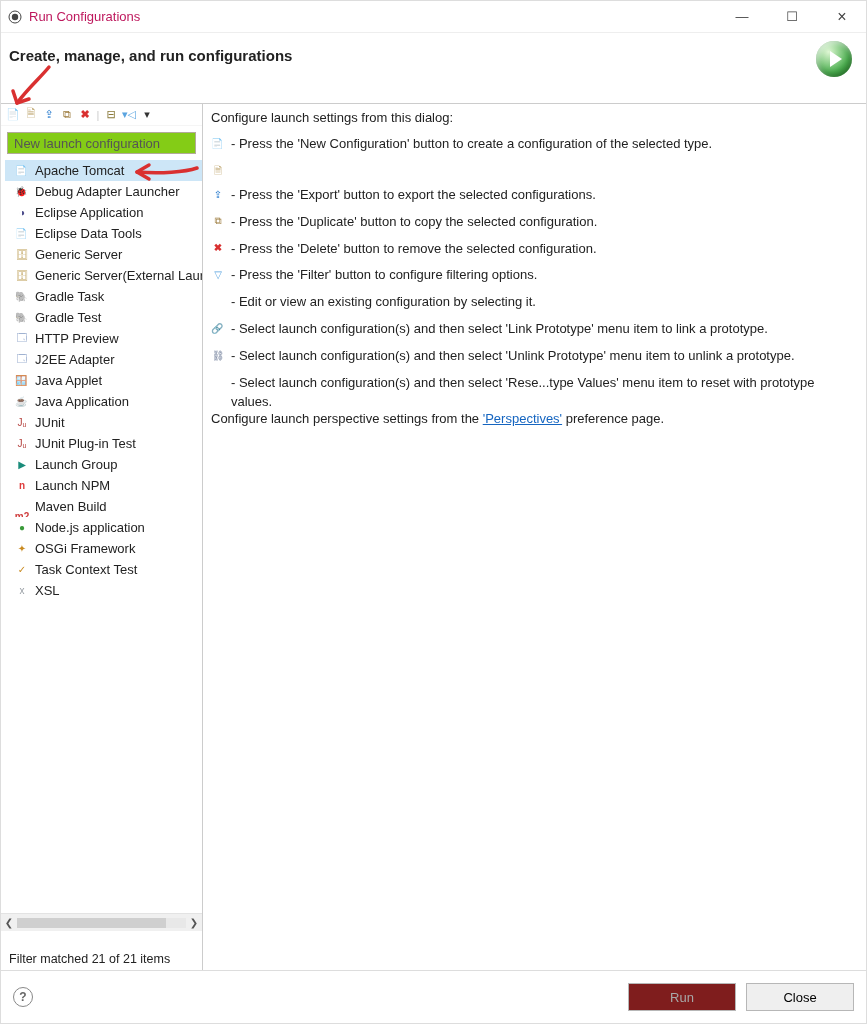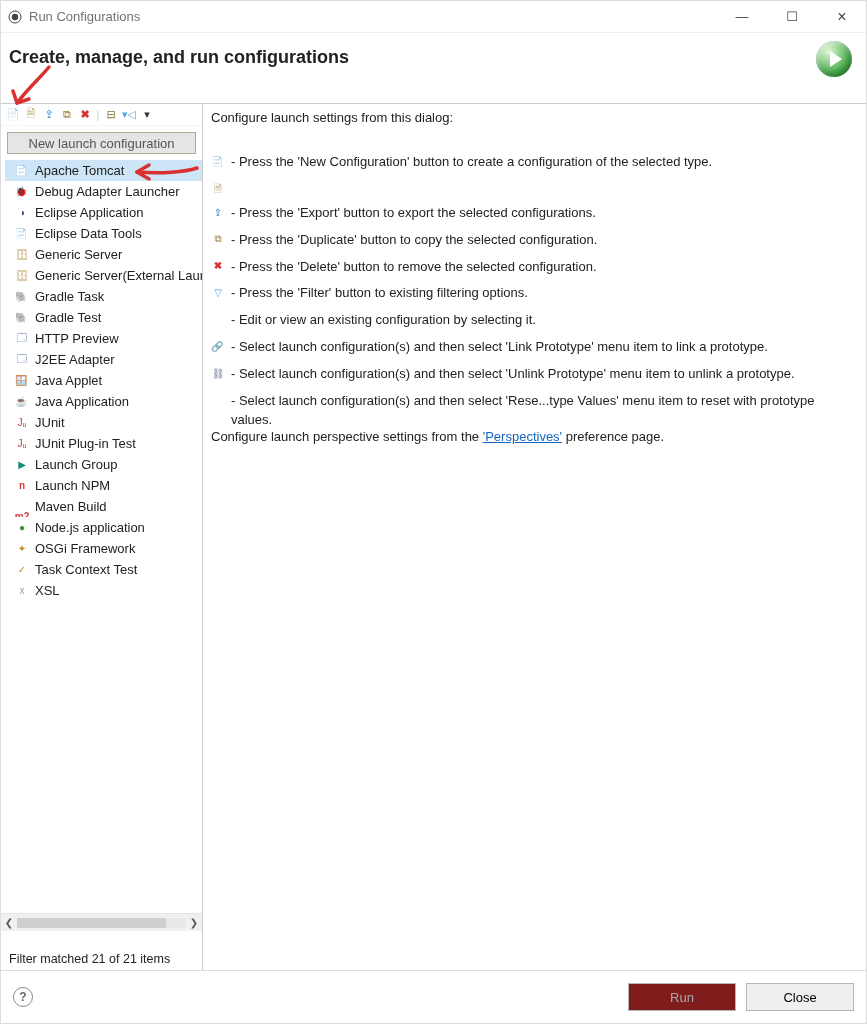--- a/index.html
+++ b/index.html
@@ -9,28 +9,28 @@
     font-family: "Segoe UI", Tahoma, sans-serif;
     font-size: 13px; color: #222; background: #fff;
     display: flex; flex-direction: column;
     border: 1px solid #ddd;
   }
   .titlebar {
     display: flex; align-items: center; height: 32px;
     padding: 0 8px 0 6px; border-bottom: 1px solid #eee;
   }
   .titlebar .app-icon { width: 16px; height: 16px; margin-right: 6px; }
-  .titlebar .title { flex: 1; color: #737373; }
+  .titlebar .title { flex: 1; color: #be185d; }
   .winbtns { display: flex; gap: 18px; align-items: center; color: #444; }
   .winbtn { width: 32px; text-align: center; cursor: default; }
   .header {
     display: flex; align-items: flex-start; padding: 8px 14px 26px 8px;
     position: relative;
   }
-  .header h1 { font-size: 18px; font-weight: 700; margin: 6px 0 0 0; flex: 1; }
+  .header h1 { font-size: 15px; font-weight: 700; margin: 6px 0 0 0; flex: 1; }
   .run-ball {
     width: 36px; height: 36px; border-radius: 50%;
     background: radial-gradient(circle at 35% 30%, #dff7d4, #4caf50 60%, #1b7a1d 100%);
     display: flex; align-items: center; justify-content: center;
     box-shadow: inset -2px -3px 6px rgba(0,0,0,.25), inset 2px 3px 5px rgba(255,255,255,.6);
   }
   .run-ball::after {
     content: ""; width: 0; height: 0;
     border-left: 12px solid #fff; border-top: 8px solid transparent; border-bottom: 8px solid transparent;
     margin-left: 3px;
@@ -51,21 +51,21 @@
     width: 16px; height: 16px; display: flex; align-items: center; justify-content: center;
     font-size: 11px; cursor: default;
   }
   .tb.sep { width: 6px; color: #ccc; }
   .filterbox {
     margin: 6px; height: 22px;
     border: 1px solid #b2aa99;
   }
   .filterbox input {
     width: 100%; height: 100%; border: none; padding: 0 6px;
-    font: inherit; color: #555; outline: none; background: #e5e5e5; text-align: center;
+    font: inherit; color: #555; outline: none; background: #84cc16;
   }
   .tree {
     flex: 1; overflow: hidden; padding: 0 0 0 4px; position: relative;
   }
   .tree-item {
     display: flex; align-items: center; gap: 6px;
     height: 21px; padding: 0 4px 0 10px; cursor: default;
     white-space: nowrap; overflow: hidden;
   }
   .tree-item.selected { background: #cde6f7; }
@@ -76,21 +76,21 @@
   }
   .hscroll .arrow { width: 16px; text-align: center; color: #555; font-size: 10px; }
   .hscroll .track { flex: 1; height: 10px; background: #e8e8e8; position: relative; }
   .hscroll .thumb { position: absolute; left: 0; width: 88%; height: 100%; background: #cfcfcf; }
   .statusbar { padding: 4px 8px; border-top: 0; font-size: 12.5px; color: #222; margin-top: 17px; }
   .right {
     flex: 1; padding: 6px 12px 8px 8px; overflow: hidden;
     background: #fff; color: #222;
     display: flex; flex-direction: column;
   }
-  .right .heading { margin-bottom: 28px; }
+  .right .heading { margin-bottom: 10px; }
   .help-lines { display: flex; flex-direction: column; gap: 8px; }
   .help-line { display: flex; align-items: flex-start; gap: 6px; line-height: 1.45; }
   .help-line .hi { width: 14px; height: 14px; flex: 0 0 14px; display:flex; align-items:center; justify-content:center; font-size: 10px; margin-top: 2px; }
   .help-line .txt { }
   .persp { }
   .persp a { color: #1565c0; text-decoration: underline; cursor: pointer; }
   .footer {
     border-top: 1px solid #ddd;
     display: flex; align-items: center; padding: 12px 12px;
     gap: 10px;
@@ -313,21 +313,21 @@
         <div class="help-line">
           <span class="hi">
             <span class="ticon ic-del">✖</span>
           </span>
           <span class="txt"> - Press the 'Delete' button to remove the selected configuration.</span>
         </div>
         <div class="help-line">
           <span class="hi">
             <span class="ticon ic-funnel">▽</span>
           </span>
-          <span class="txt"> - Press the 'Filter' button to existing filtering options.</span>
+          <span class="txt"> - Press the 'Filter' button to configure filtering options.</span>
         </div>
         <div class="help-line">
           <span class="hi"></span>
           <span class="txt">   - Edit or view an existing configuration by selecting it.</span>
         </div>
         <div class="help-line">
           <span class="hi">
             <span class="ticon ic-link">🔗</span>
           </span>
           <span class="txt"> - Select launch configuration(s) and then select 'Link Prototype' menu item to link a prototype.</span>

